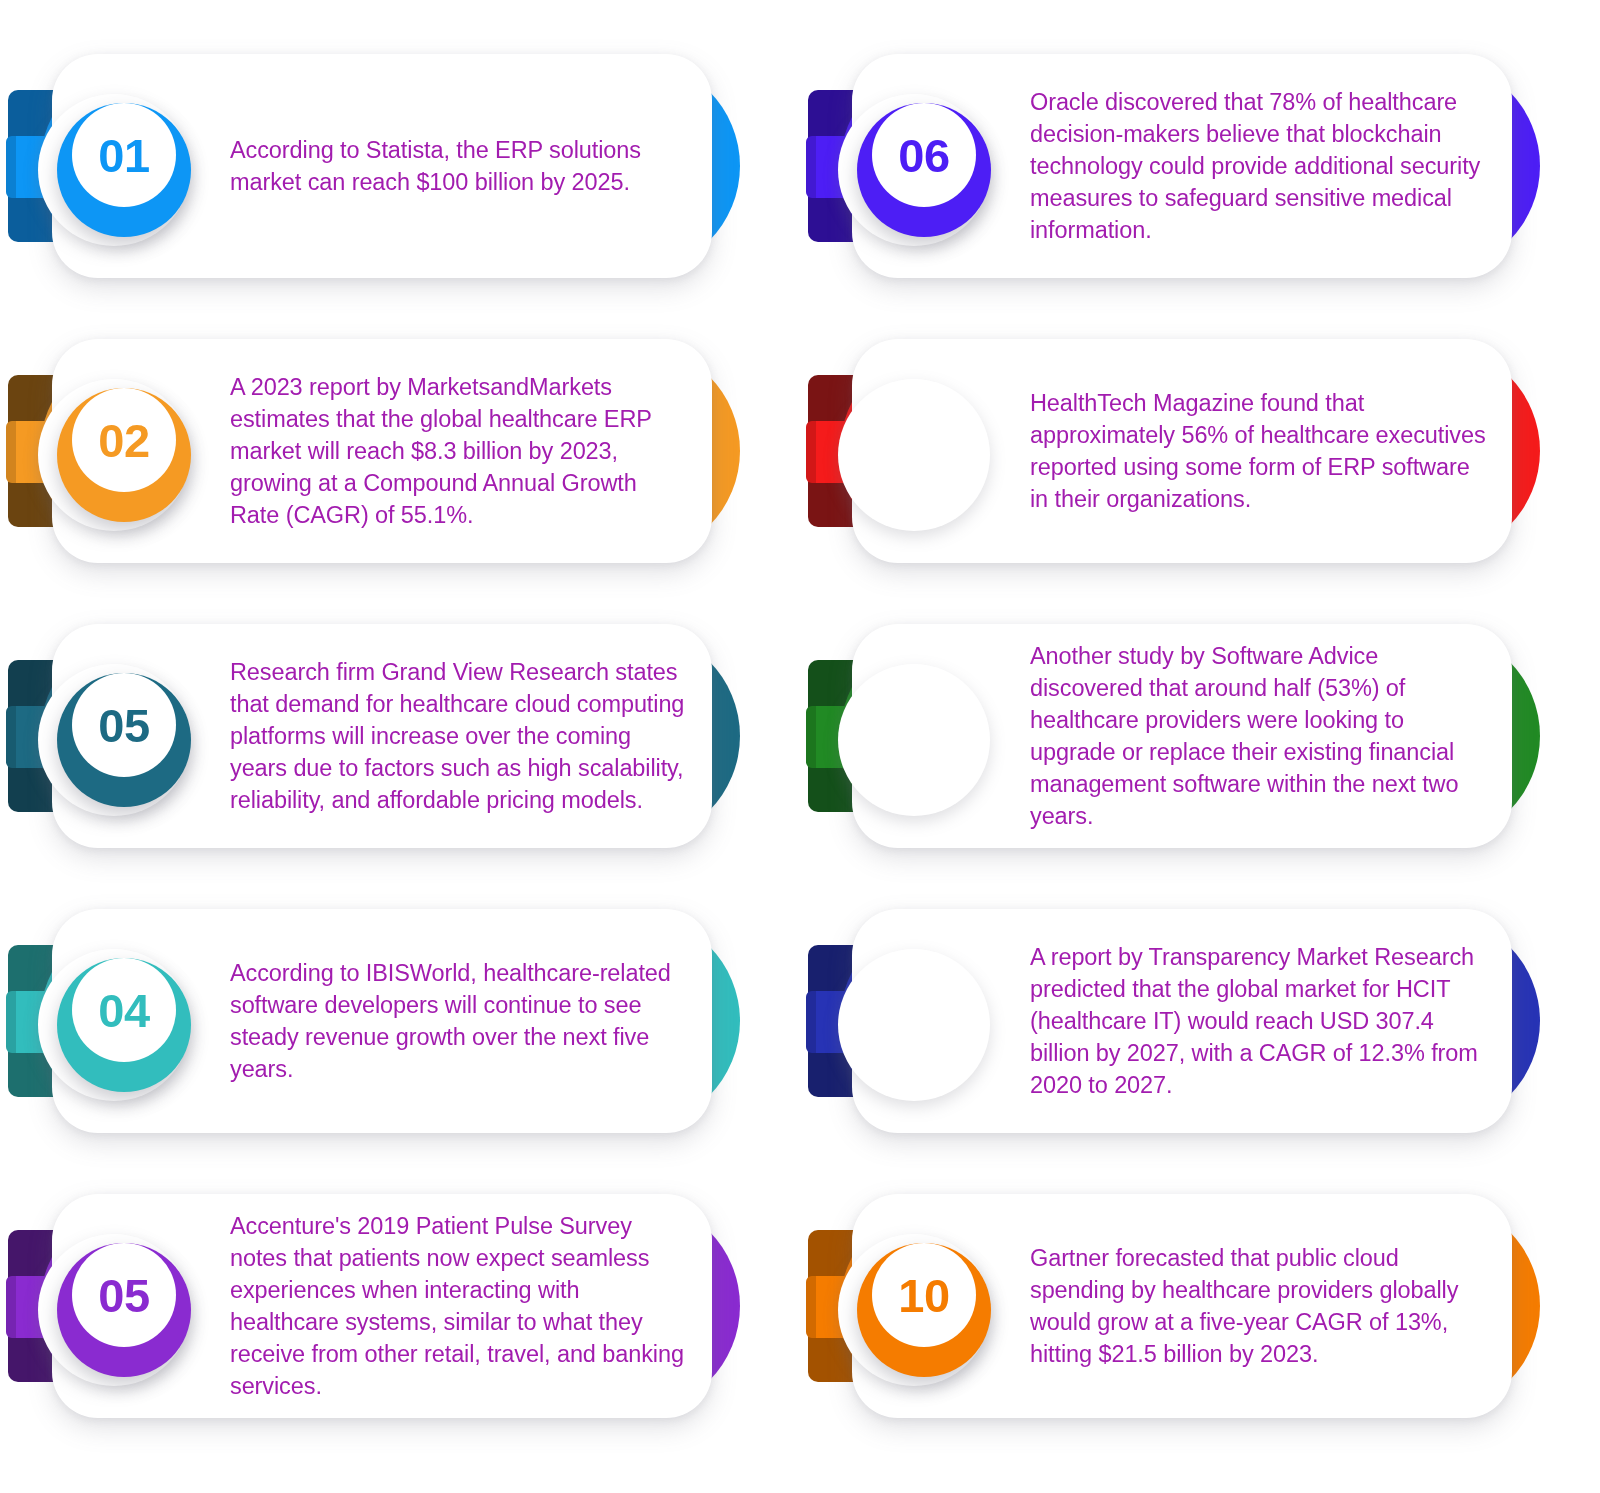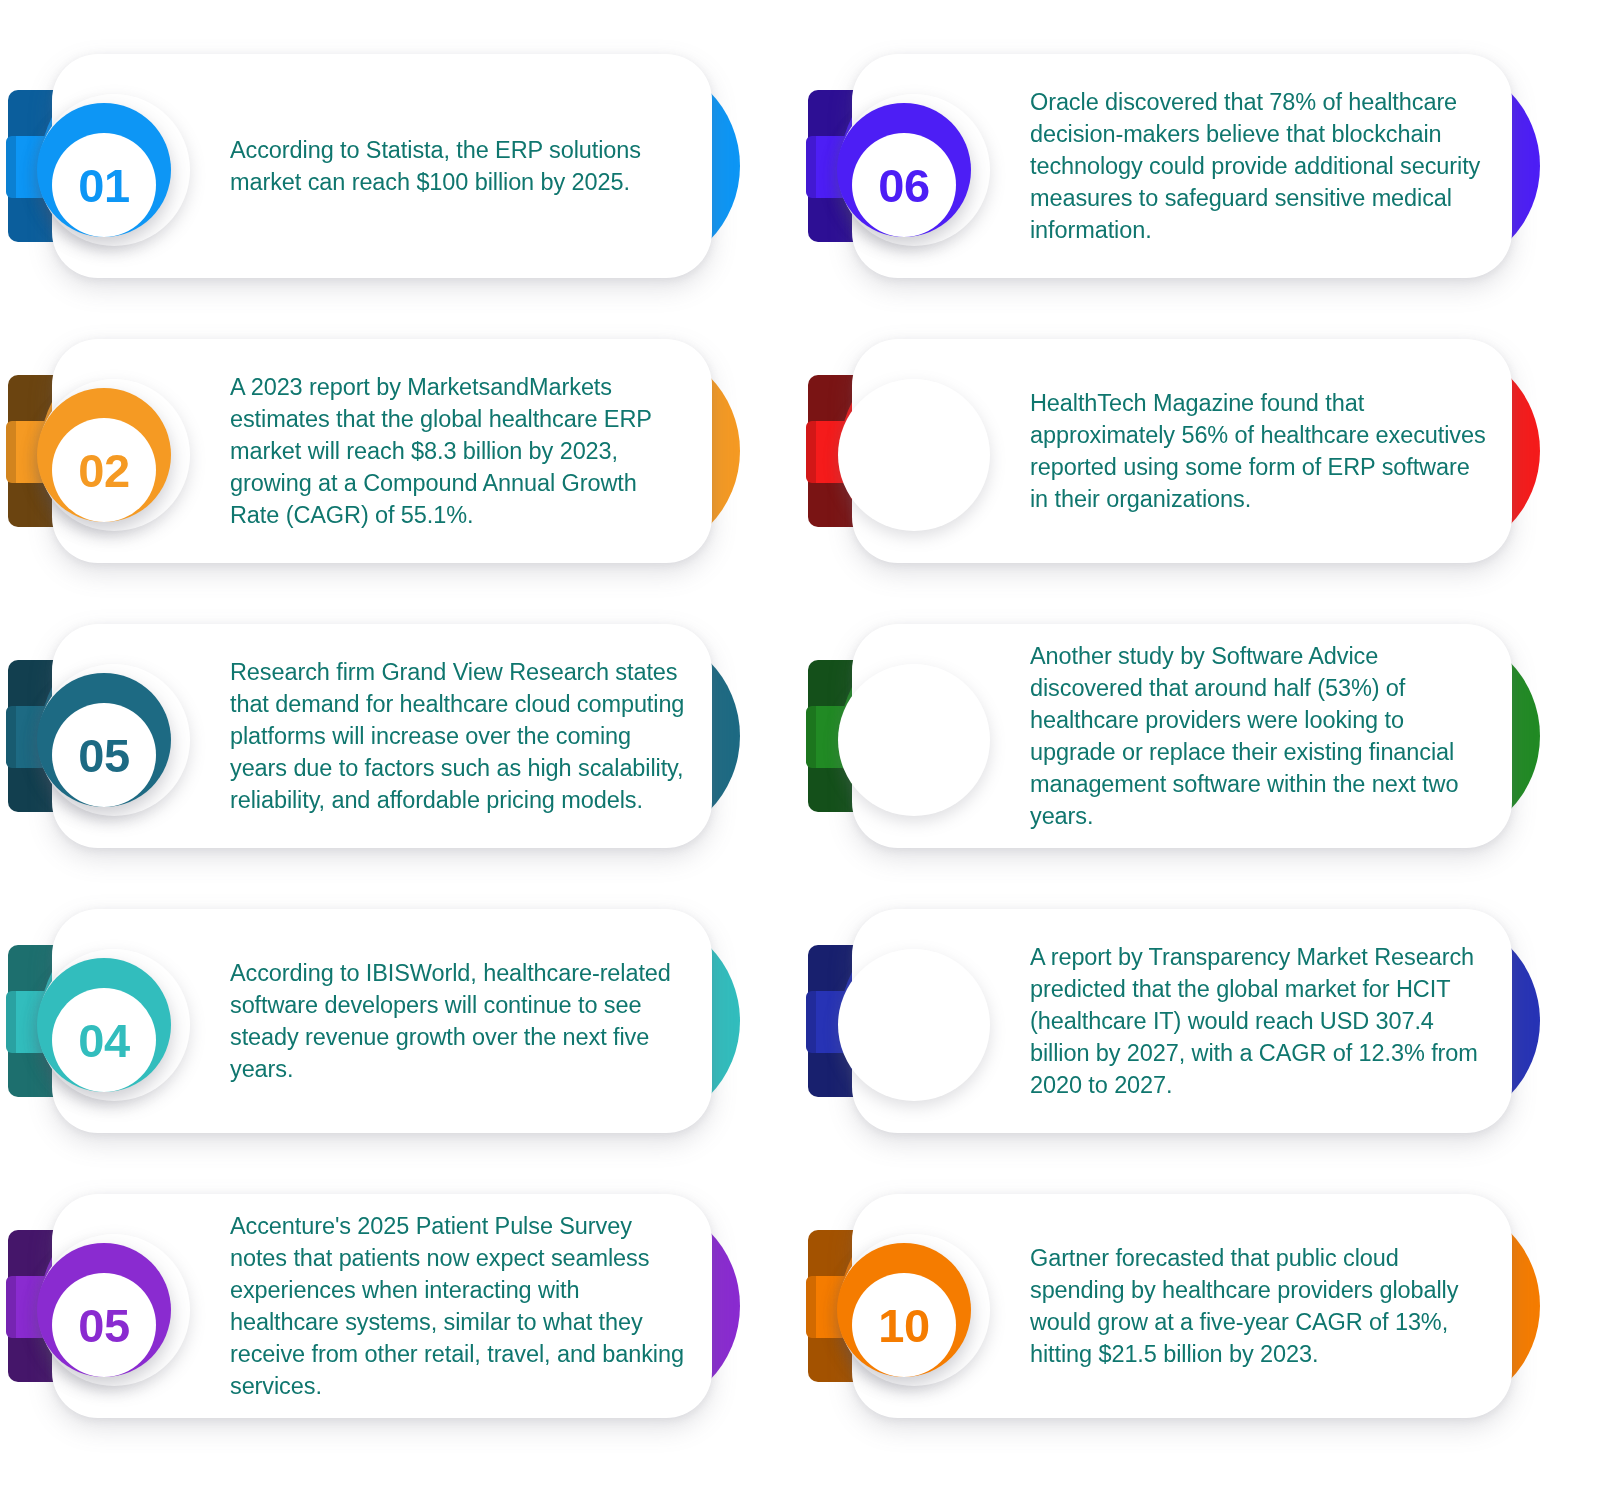--- a/index.html
+++ b/index.html
@@ -99,28 +99,28 @@
     width: 152px;
     height: 152px;
     border-radius: 50%;
     background: #ffffff;
     box-shadow: 0 6px 16px rgba(110,110,125,0.22);
   }
 
   
   .ring {
     position: absolute;
-    left: 37px;
+    left: 57px;
     top: 55px;
     width: 134px;
     height: 134px;
     border-radius: 50%;
     background: var(--accent);
     display: flex;
-    align-items: flex-end;
+    align-items: flex-start;
     justify-content: center;
     box-shadow: 0 8px 18px rgba(60,60,80,0.26);
   }
   .ring-inner {
     width: 104px;
     height: 104px;
     border-radius: 50%;
     background: #ffffff;
     display: flex;
     align-items: center;
@@ -141,21 +141,21 @@
     top: 0;
     width: 460px;
     height: 236px;
     display: flex;
     align-items: center;
   }
   .copy p {
     margin: 0;
     font-size: 23.5px;
     line-height: 32px;
-    color: #0f766e;
+    color: #a21caf;
     letter-spacing: -0.1px;
   }
 </style>
 </head>
 <body>
 
 <div id="infographic">
   <div class="grid">
       <div class="card" style="--accent: #0d96f5; --accent-dark: #0b5e9c;">
         <div class="ribbon-dark"></div>
@@ -267,21 +267,21 @@
         <div class="pill"></div>
         <div class="ribbon-light"></div>
         <div class="sheet"></div>
         <div class="halo"></div>
         <div class="ring">
           <div class="ring-inner">
             <span class="num">05</span>
           </div>
         </div>
         <div class="copy">
-          <p>Accenture's 2025 Patient Pulse Survey notes that patients now expect seamless experiences when interacting with healthcare systems, similar to what they receive from other retail, travel, and banking services.</p>
+          <p>Accenture's 2019 Patient Pulse Survey notes that patients now expect seamless experiences when interacting with healthcare systems, similar to what they receive from other retail, travel, and banking services.</p>
         </div>
       </div>
       <div class="card" style="--accent: #f57c00; --accent-dark: #a35200;">
         <div class="ribbon-dark"></div>
         <div class="pill"></div>
         <div class="ribbon-light"></div>
         <div class="sheet"></div>
         <div class="halo"></div>
         <div class="ring">
           <div class="ring-inner">

